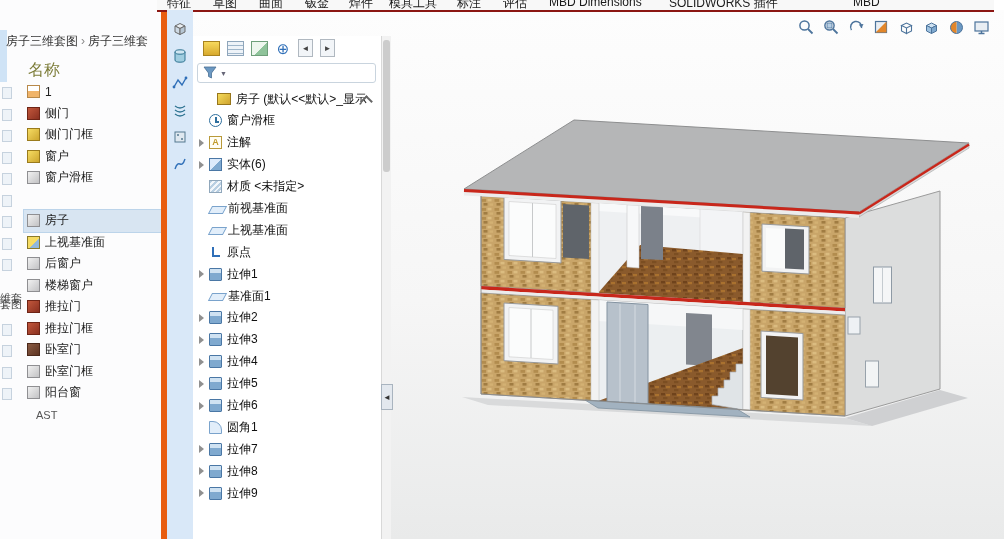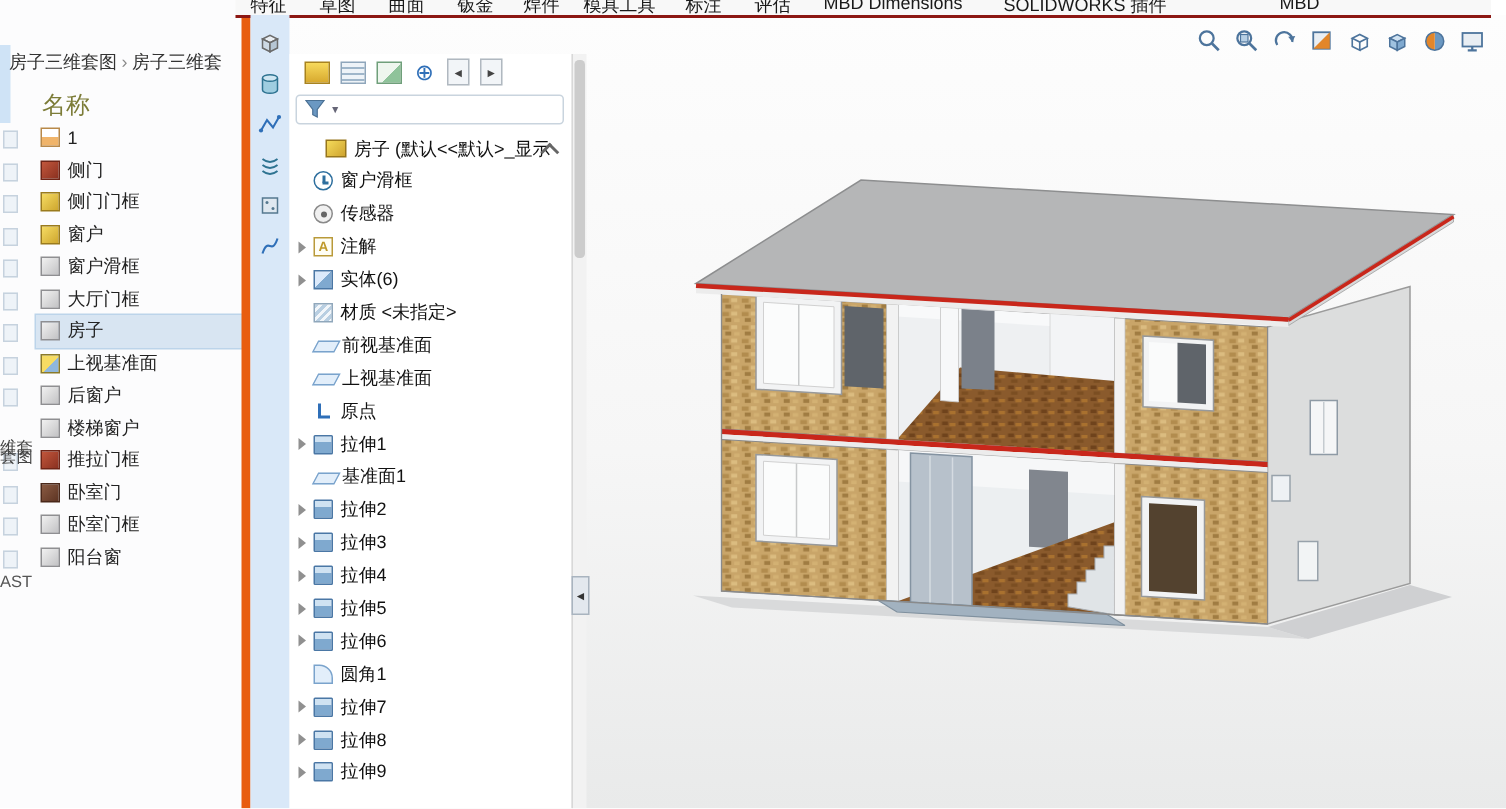--- a/index.html
+++ b/index.html
@@ -19,21 +19,21 @@
   .rowbody{flex:1;display:flex;align-items:center;padding-left:3px;overflow:hidden;white-space:nowrap;}
   .xrow.selected .rowbody{background:#d8e5f2;outline:1px solid #bcd4ea;}
   .fi{width:13px;height:13px;margin-right:5px;flex:none;border:1px solid #999;box-sizing:border-box;}
   .fi-png{background:linear-gradient(180deg,#ffffff 0 50%,#f0b46a 50%);border-color:#b8894a;}
   .fi-yellow{background:linear-gradient(135deg,#f6dc63,#cda62e);border-color:#9a7b1d;}
   .fi-red{background:linear-gradient(135deg,#c2573c,#8a3020);border-color:#6e2416;}
   .fi-dark{background:linear-gradient(135deg,#8a5b43,#5d3423);border-color:#4a281a;}
   .fi-gray{background:linear-gradient(135deg,#f1f1f1,#c2c2c4);border-color:#8f8f92;}
   .fi-asm{background:linear-gradient(135deg,#f6dc63 0 55%,#8fb7dd 55%);border-color:#8a7a2a;}
   .edgetext{position:absolute;left:0;font-size:11px;color:#444;}
-  .bottomtext{position:absolute;left:0;top:382px;font-size:11px;color:#555;}
+  .bottomtext{position:absolute;left:0;top:409px;font-size:11px;color:#555;padding-left:36px;}
 
   
   .orangebar{position:absolute;left:161px;top:0;width:6px;height:539px;background:#e85d10;}
 
   
   .cmdtabs{position:absolute;left:157px;top:0;width:837px;height:10px;background:#f8f8f8;
            border-bottom:2px solid #8c1713;overflow:hidden;}
   .cmdtab{position:absolute;top:-5px;font-size:12px;color:#1a1a1a;white-space:nowrap;}
 
   
@@ -149,24 +149,20 @@
           </span>
           <span class="rowbody">
             <span class="fi fi-gray"></span>
             <span>窗户滑框</span>
           </span>
         </div>
       <div class="xrow">
           <span class="gutcol">
             <span class="gut"></span>
           </span>
-          <span class="rowbody">
-            <span class="fi fi-gray"></span>
-            <span>大厅门框</span>
-          </span>
         </div>
       <div class="xrow selected">
           <span class="gutcol">
             <span class="gut"></span>
           </span>
           <span class="rowbody">
             <span class="fi fi-gray"></span>
             <span>房子</span>
           </span>
         </div>
@@ -186,20 +182,27 @@
           <span class="rowbody">
             <span class="fi fi-gray"></span>
             <span>后窗户</span>
           </span>
         </div>
       <div class="xrow">
           <span class="gutcol"></span>
           <span class="rowbody">
             <span class="fi fi-gray"></span>
             <span>楼梯窗户</span>
+          </span>
+        </div>
+      <div class="xrow">
+          <span class="gutcol"></span>
+          <span class="rowbody">
+            <span class="fi fi-red"></span>
+            <span>推拉门</span>
           </span>
         </div>
       <div class="xrow">
           <span class="gutcol">
             <span class="gut"></span>
           </span>
           <span class="rowbody">
             <span class="fi fi-red"></span>
             <span>推拉门框</span>
           </span>
@@ -439,25 +442,20 @@
         <span class="tic i-part"></span>
         <span>房子 (默认&lt;&lt;默认&gt;_显示</span>
         <span class="rootchev"></span>
       </div>
       <div class="trow">
           <span class="exp hid"></span>
           <span class="tic i-hist"></span>
           <span>窗户滑框</span>
         </div>
       <div class="trow">
-          <span class="exp hid"></span>
-          <span class="tic i-sensor"></span>
-          <span>传感器</span>
-        </div>
-      <div class="trow">
           <span class="exp"></span>
           <span class="tic i-ann">A</span>
           <span>注解</span>
         </div>
       <div class="trow">
           <span class="exp"></span>
           <span class="tic i-bodies"></span>
           <span>实体(6)</span>
         </div>
       <div class="trow">

